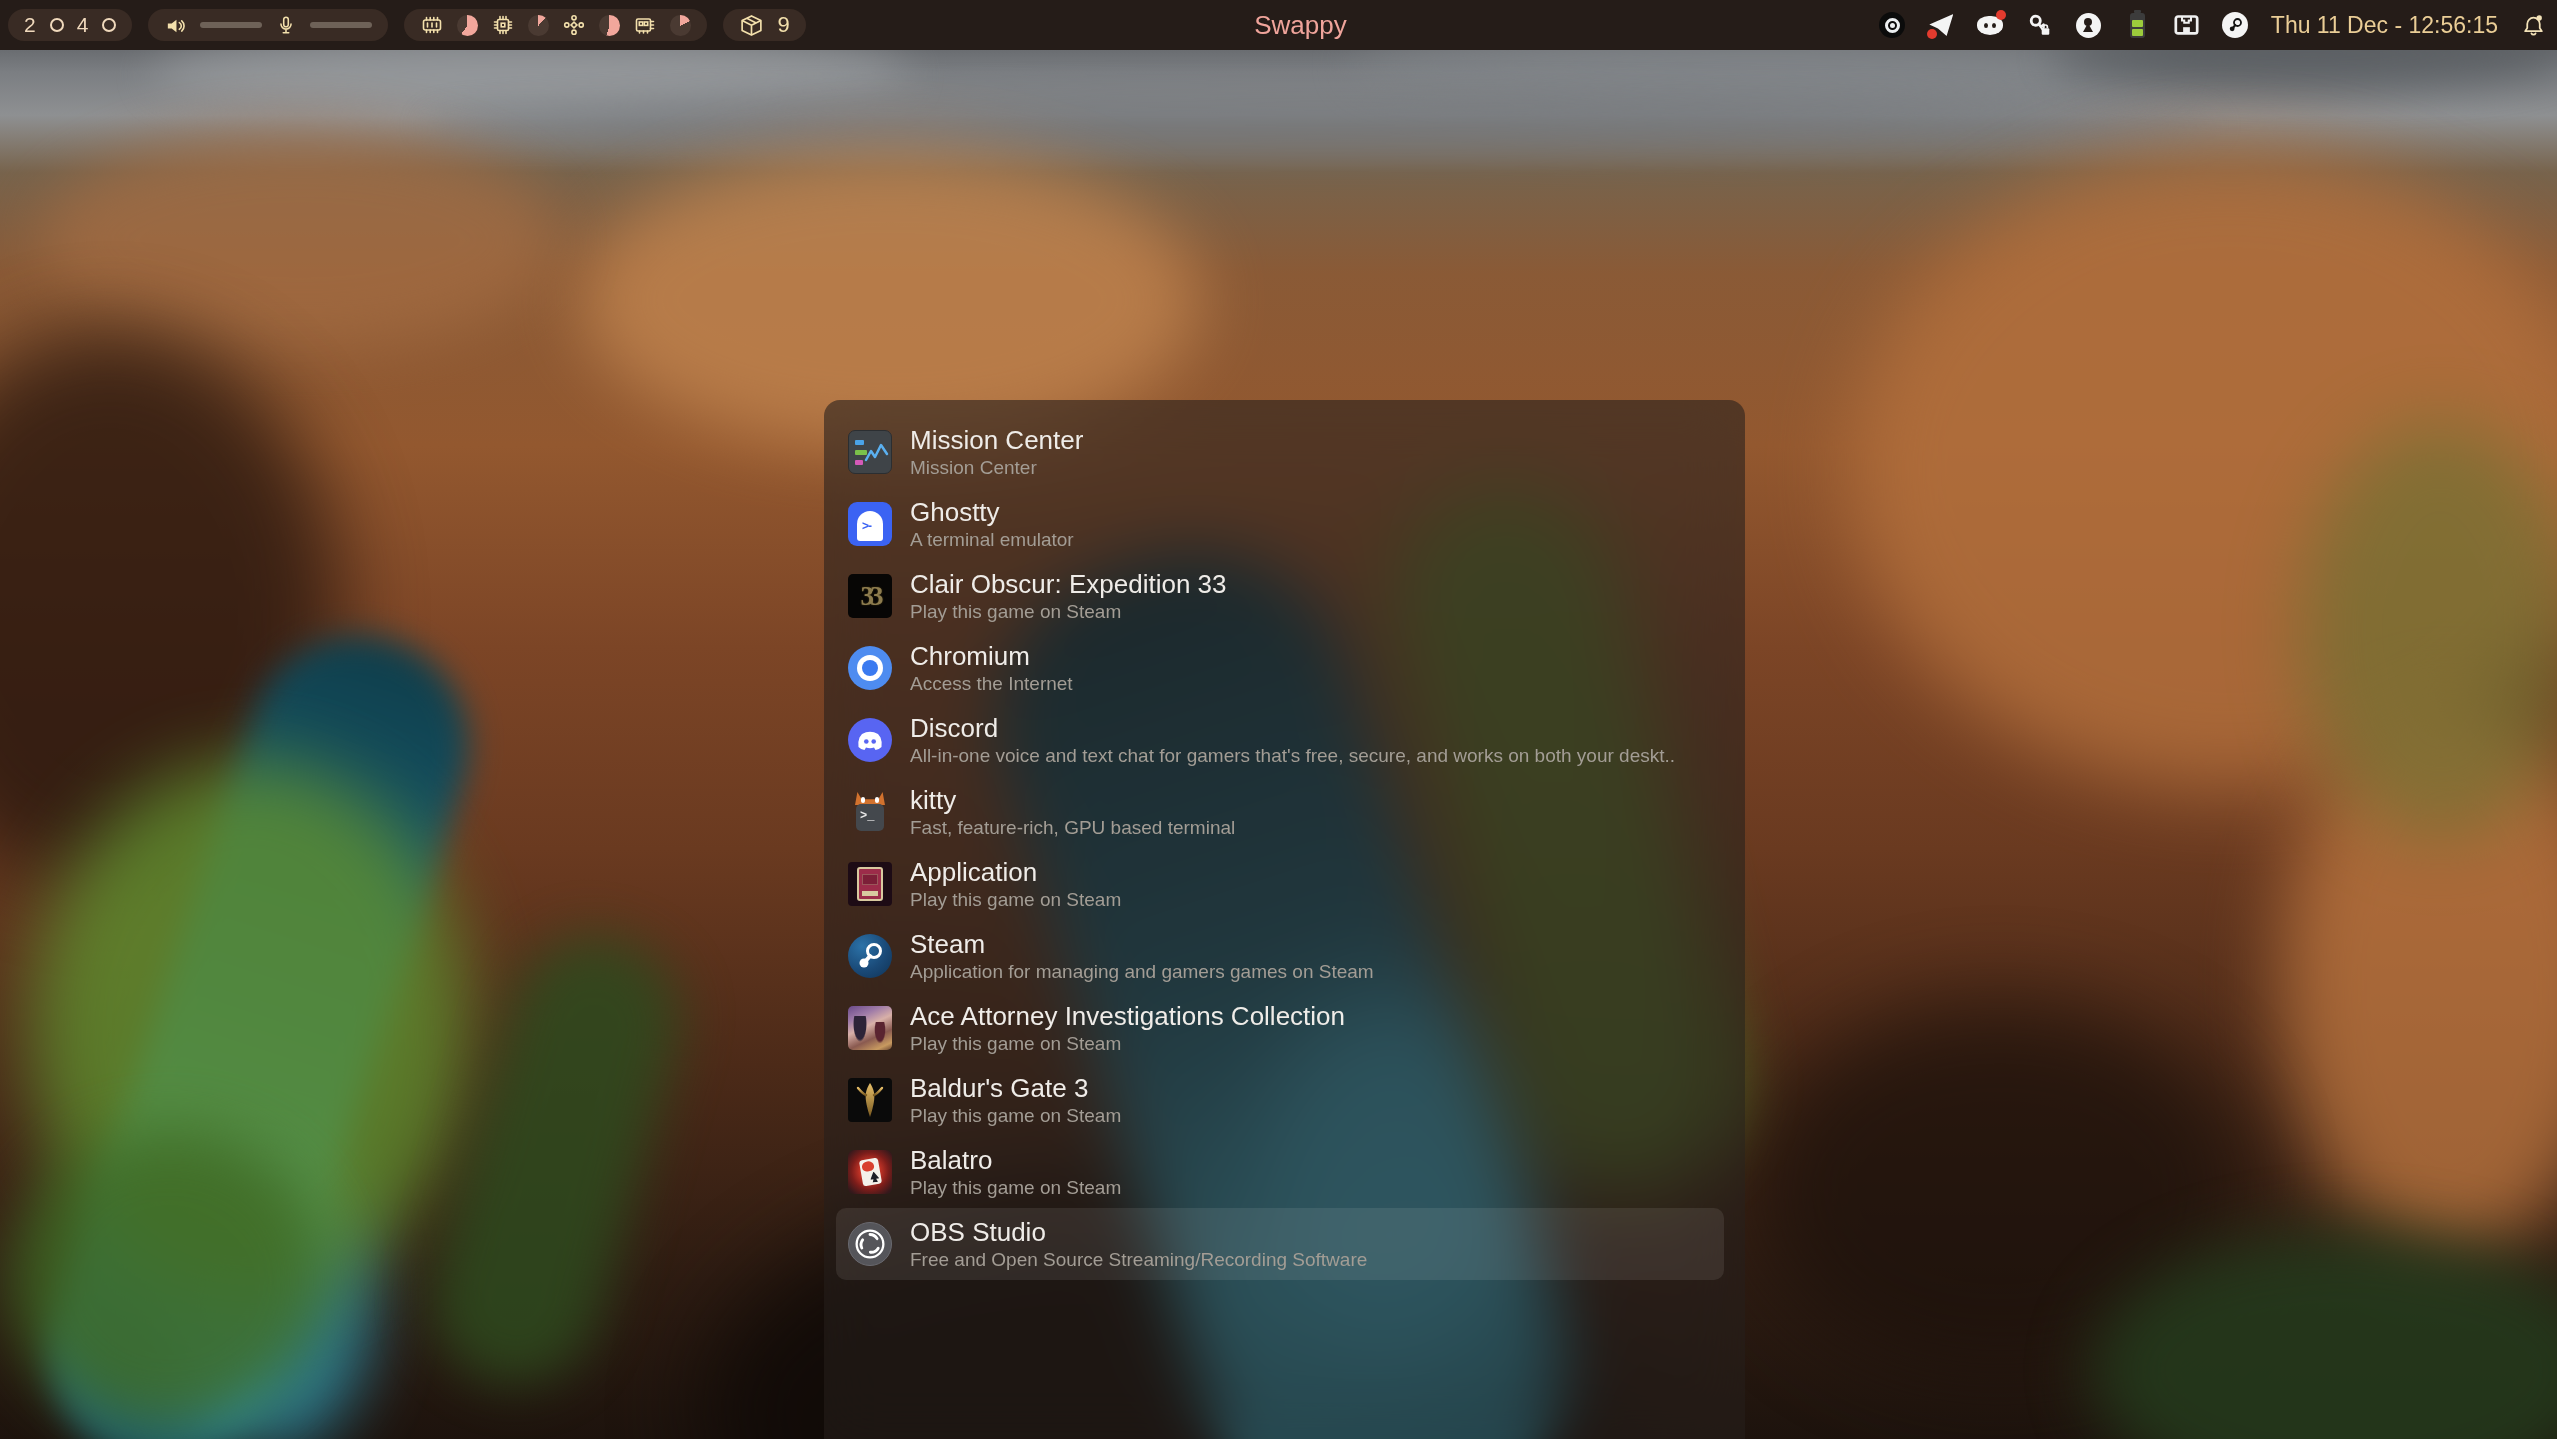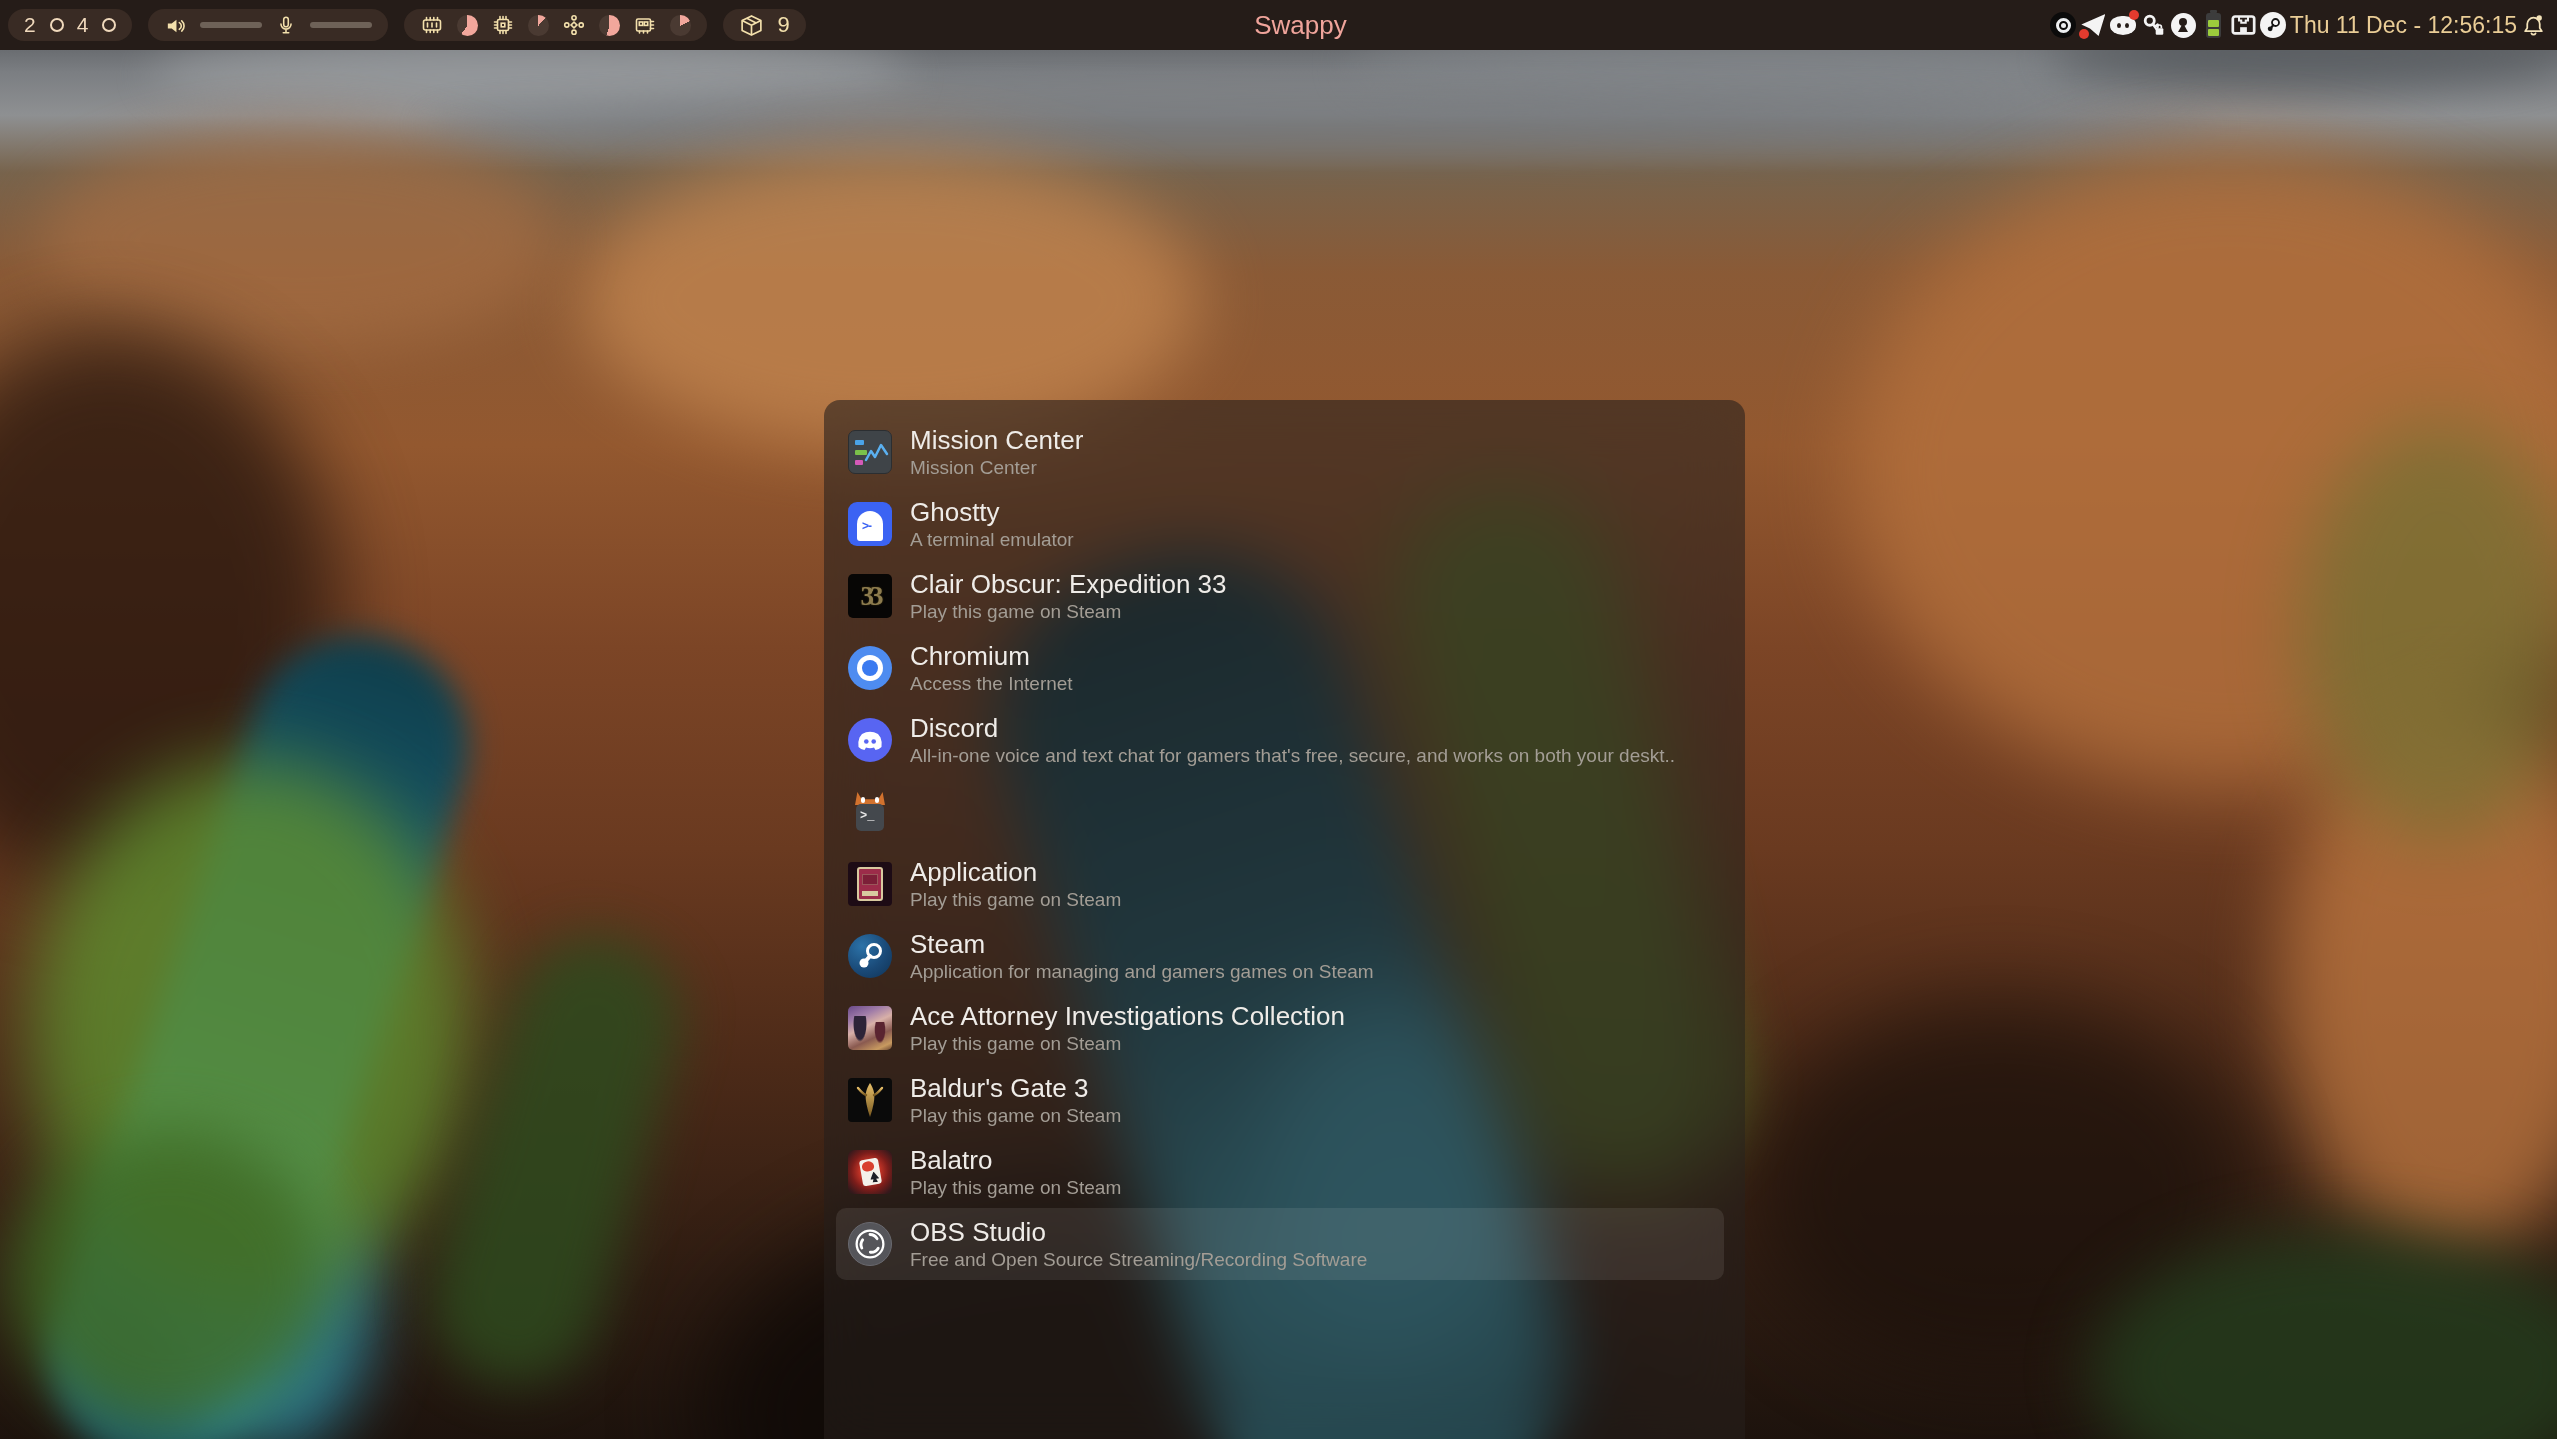--- a/index.html
+++ b/index.html
@@ -26,21 +26,21 @@
   .ws-circle { width:14px; height:14px; border:2px solid #f0d9bc; border-radius:50%;
     display:inline-block; }
   .track { width:62px; height:6px; background:#6e6258; border-radius:3px; overflow:hidden; }
   .track-fill { height:100%; background:#f2a79c; border-radius:3px; }
   .pie { width:21px; height:21px; border-radius:50%; }
   .bar-icon { display:flex; align-items:center; }
   .updates-num { font-size:22px; color:#f3e0ac; }
   .bar-title { position:absolute; left:0; right:0; text-align:center; top:0; height:50px;
     line-height:50px; font-size:26px; color:#f0a49b; pointer-events:none;padding-left:44px; }
   .bar-right { position:absolute; right:10px; top:0; height:50px;
-    display:flex; align-items:center; gap:3px; }
+    display:flex; align-items:center; gap:22px; }
   .clock { font-size:23px; color:#eacd96; white-space:nowrap; }
   .tray { position:relative; width:27px; height:27px; display:flex;
     align-items:center; justify-content:center; }
   .reddot { position:absolute; width:10px; height:10px; background:#e33b2e; border-radius:50%; }
 
   
   .t-steelseries { width:26px; height:26px; border-radius:50%; background:#0b0b0b;
      display:flex; align-items:center; justify-content:center; }
   .t-steelseries .ring { width:15px; height:15px; border:3px solid #eceff1;
      border-radius:50%; display:flex; align-items:center; justify-content:center; }
@@ -386,20 +386,24 @@
 
   <div class="row">
     <div class="appicon ic-kitty">
       <span class="head"></span>
       <span class="eyes">
           <i></i>
           <i></i>
         </span>
       <span class="body">&gt;_</span>
     </div>
+    <div class="rowtext">
+      <div class="rowtitle">kitty</div>
+      <div class="rowdesc">Fast, feature-rich, GPU based terminal</div>
+    </div>
   </div>
 
   <div class="row">
     <div class="appicon ic-inscryption">
       <span class="card"></span>
     </div>
     <div class="rowtext">
       <div class="rowtitle">Application</div>
       <div class="rowdesc">Play this game on Steam</div>
     </div>

